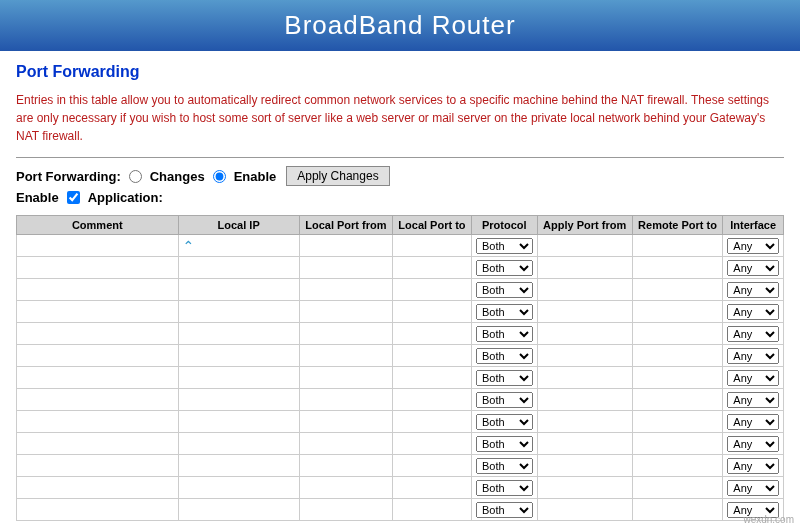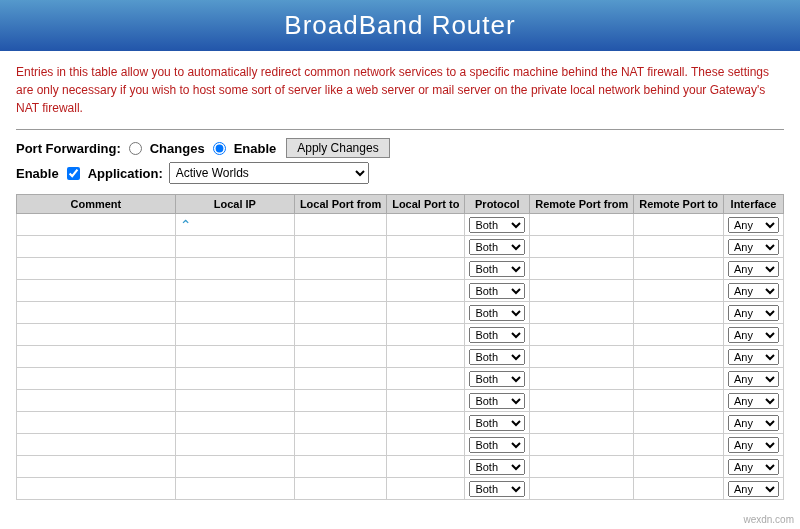--- a/index.html
+++ b/index.html
@@ -134,51 +134,49 @@
 </head>
 <body>
 
 <div>
   <div class="header">
     <span>BroadBand Router</span>
   </div>
 </div>
 
 <div class="content">
+  <div class="page-title">Port Forwarding</div>
   <div class="description">Entries in this table allow you to automatically redirect common network services to a specific machine behind the NAT firewall. These settings are only necessary if you wish to host some sort of server like a web server or mail server on the private local network behind your Gateway's NAT firewall.</div>
   <hr class="divider">
 
   <div class="port-forwarding-toggle">
     <label>Port Forwarding:</label>
     <input type="radio" name="pf_toggle" id="disable_radio" style="">
     <label for="disable_radio">Changes</label>
     <input type="radio" name="pf_toggle" id="enable_radio" checked="" style="">
     <label for="enable_radio">Enable</label>
     <button class="apply-btn">Apply Changes</button>
   </div>
 
   <div class="app-row">
     <label>Enable</label>
     <input type="checkbox" checked="" style="">
     <label>Application:</label>
-    <select class="app-select">
-      <option>Active Worlds</option>
-    </select>
   </div>
 
   <div class="table-wrapper">
     <table>
       <thead>
         <tr>
           <th class="td-comment"><span>Comment</span></th>
           <th class="td-local-ip"><span>Local IP</span></th>
           <th class="td-port-from"><span>Local Port from</span></th>
           <th class="td-port-to"><span>Local Port to</span></th>
           <th class="td-protocol"><span>Protocol</span></th>
-          <th class="td-remote-from"><span>Remote Port from</span></th>
+          <th class="td-remote-from"><span>Apply Port from</span></th>
           <th class="td-remote-to"><span>Remote Port to</span></th>
           <th class="td-interface"><span>Interface</span></th>
         </tr>
       </thead>
       <tbody id="table-body">
       <tr>
             <td class="td-comment"><input type="text" style="width: 100%; border: none; font-size: 11px; outline: none;"></td>
             <td class="td-local-ip"><span style="color:#3399cc;font-size:14px;">⌃</span></td>
             <td class="td-port-from"><input type="text" style="width: 100%; border: none; font-size: 11px; outline: none;"></td>
             <td class="td-port-to"><input type="text" style="width: 100%; border: none; font-size: 11px; outline: none;"></td>

